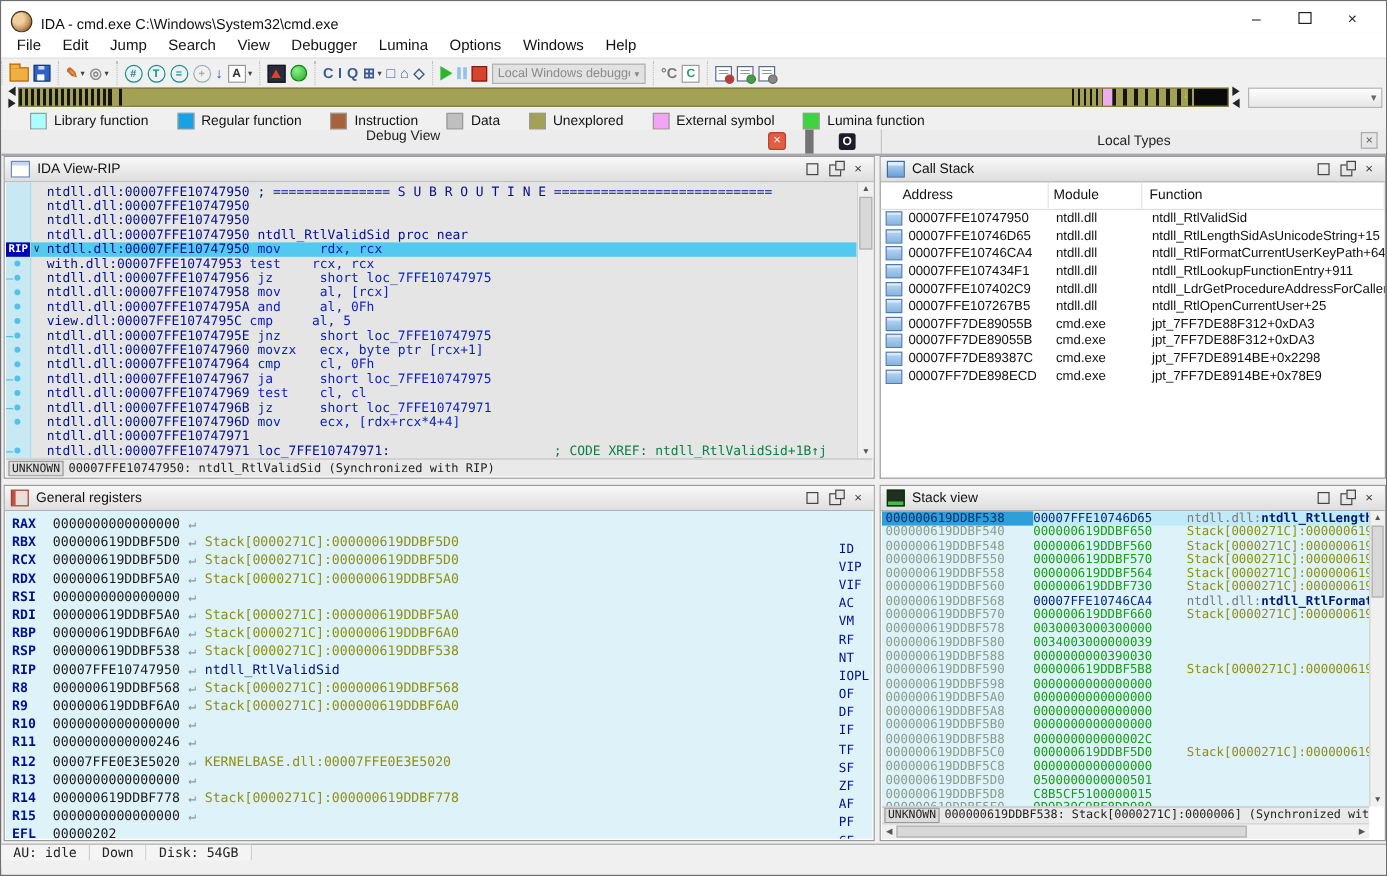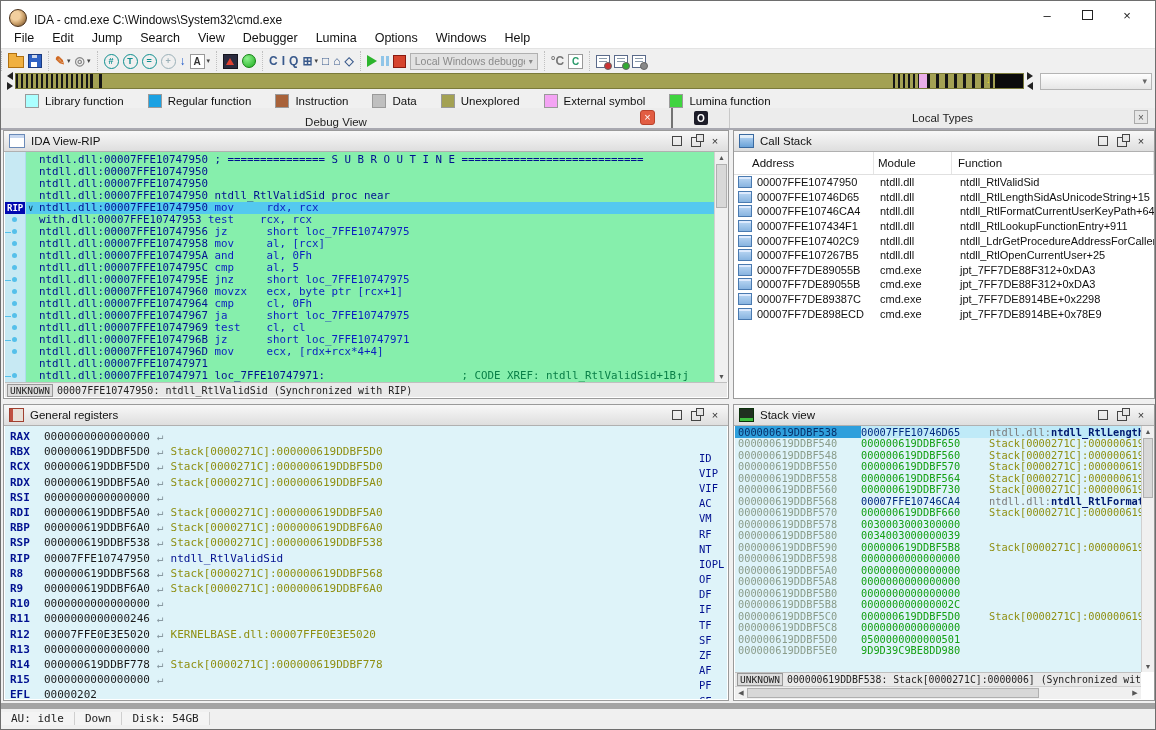--- a/index.html
+++ b/index.html
@@ -59,21 +59,21 @@
   .combo{width:112px;height:17px;margin-left:5px;background:linear-gradient(#fefefe,#e6e6e6);border:1px solid #b4b4b4;display:flex;align-items:center;justify-content:flex-end;padding-right:4px;color:#666;font-size:9px;box-sizing:border-box}
 
   
   .legendrow{position:absolute;top:89px;left:0;right:0;height:18px;background:#f0f0f0;display:flex;align-items:flex-end;padding-left:24px}
   .leg-item{display:flex;align-items:center;gap:6px;margin-right:24px}
   .leg-swatch{width:12px;height:12px;border:1px solid #9a9a9a}
   .leg-label{font-size:11.5px;color:#111}
 
   
   .tabbar{position:absolute;top:107px;left:0;right:0;height:20px;background:#ececec;border-bottom:2px solid #a8a8b0;display:flex;box-sizing:content-box}
-  .tab-left{width:670px;position:relative;display:flex;align-items:flex-end;justify-content:center;font-size:11.5px;color:#222;border-right:2px solid #737373}
+  .tab-left{width:670px;position:relative;display:flex;align-items:flex-start;justify-content:center;font-size:11.5px;color:#222;border-right:7px solid #737373}
   .tab-close-red{position:absolute;right:16px;top:2px;width:15px;height:15px;background:#e25d43;border:1px solid #b8422c;border-radius:3px;color:#fff;font-size:11px;line-height:13px;display:flex;align-items:center;justify-content:center;box-sizing:border-box}
   .tab-mid{width:56px;display:flex;align-items:center;justify-content:center;border-right:1px solid #c8c8c8}
   .o-icon{width:14px;height:14px;background:#1c1c28;color:#fff;font-size:10px;font-weight:bold;display:flex;align-items:center;justify-content:center;border-radius:2px}
   .tab-right{flex:1;position:relative;display:flex;align-items:center;justify-content:center;font-size:11.5px;color:#222}
   .tab-close-gray{position:absolute;right:7px;top:2px;width:14px;height:14px;border:1px solid #aaa;background:#e6e6e6;color:#555;font-size:10px;display:flex;align-items:center;justify-content:center;box-sizing:border-box}
 
   
   .panel{position:absolute;border:1px solid #9a9a9a;background:#fff;box-sizing:border-box}
   .p-ida{left:2px;top:129px;width:726px;height:269px}
   .p-cs{left:732px;top:129px;width:422px;height:269px}
@@ -85,21 +85,21 @@
   .wb{width:10px;height:10px;color:#333;font-size:11px;line-height:10px;text-align:center;position:relative;box-sizing:border-box}
   .wb-sq{border:1px solid #444}
   .wb-fl{border:1px solid #444;margin-top:2px}
   .wb-fl::after{content:"";position:absolute;right:-4px;top:-4px;width:6px;height:6px;border:1px solid #444;background:#e6e6e6}
   .ic-idaview{width:14px;height:12px;background:#fff;border:1px solid #6a8ab8;box-shadow:inset 0 3px 0 #c8d8f0}
   .ic-callstack{width:13px;height:12px;background:linear-gradient(#bcd8f4,#6aa2d8);border:1px solid #3a6aa0;box-shadow:inset 0 3px 0 rgba(255,255,255,.6)}
   .ic-regs{width:13px;height:12px;background:#e8e0d8;border:1px solid #a04030;box-shadow:inset 3px 0 0 #c05040}
   .ic-stack{width:13px;height:12px;background:#203020;border:1px solid #0a300a;box-shadow:inset 0 -3px 0 #40c040}
 
   
-  .dis-body{position:absolute;left:1px;right:14px;top:21px;bottom:16px;background:#86efac;overflow:hidden}
+  .dis-body{position:absolute;left:1px;right:14px;top:21px;bottom:16px;background:#e5e5e5;overflow:hidden}
   .dis-gutter{position:absolute;left:0;top:0;bottom:0;width:20px;background:#c7e9f3;border-right:1px solid #aedcec}
   .dis-lines{position:absolute;left:0;right:0;top:2px}
   .dis-line{position:relative;height:12px;font:10.8px/12px "DejaVu Sans Mono",monospace;white-space:pre;padding-left:34px}
   .dl-hl{background:linear-gradient(90deg,transparent 21px,#54c9ef 21px)}
   .addr{color:#001090}
   .bd{color:#0a1ec0}
   .bd-n{color:#001090}
   .cmt{color:#0a8048}
   .dot{position:absolute;left:7px;top:3px;width:5px;height:5px;border-radius:50%;background:#55c0ea}
   .dash::before{content:"";position:absolute;left:0;top:6px;width:6px;border-top:1px dashed #55c0ea}
@@ -151,21 +151,21 @@
   .stk-ann-p{color:#7a7a7a}
   .stk-ann-n{color:#001a70;font-weight:bold}
   .stk-sel{background:#bfeaf8}
   .stk-sel .stk-addr{background:#2f9fdc;color:#06306a}
   .stk-status{position:absolute;left:1px;right:13px;bottom:14px;height:13px;background:#e9e9e9;border-top:1px solid #c0c0c0;display:flex;align-items:center;gap:4px;padding-left:2px;font:9.8px "DejaVu Sans Mono",monospace;color:#222;white-space:pre;overflow:hidden}
   .hscroll{position:absolute;left:1px;right:13px;bottom:1px;height:12px;background:#f0f0f0;border-top:1px solid #d0d0d0;display:flex;align-items:center}
   .hs-arr{font-size:7px;color:#555;width:12px;text-align:center}
   .hs-thumb{height:8px;background:#d8d8d8;border:1px solid #b0b0b0;flex:1;margin-right:90px}
 
   
-  .statusbar{position:absolute;left:0;top:702px;right:0;height:19px;background:#f0f0f0;border-top:6px solid #a3a3a3;display:flex;align-items:center;font:11px "DejaVu Sans Mono",monospace;color:#222}
+  .statusbar{position:absolute;left:0;top:702px;right:0;height:19px;background:#f0f0f0;border-top:1px solid #a3a3a3;display:flex;align-items:flex-start;font:11px "DejaVu Sans Mono",monospace;color:#222}
   .sb-cell{display:flex;align-items:center;padding:0 10px;border-right:1px solid #cfcfcf;background:#f4f4f4}
 </style>
 </head>
 <body>
 
 <div class="win">
 
   <div class="titlebar">
     <span class="ida-logo"></span>
     <span class="title-text">IDA - cmd.exe C:\Windows\System32\cmd.exe</span>
@@ -329,21 +329,21 @@
       <div class="dis-lines" id="dis-lines">
           <div class="dis-line"><span class="addr">ntdll.dll:00007FFE10747950</span><span class="bd-n"> ; =============== S U B R O U T I N E ============================</span></div>
           <div class="dis-line"><span class="addr">ntdll.dll:00007FFE10747950</span></div>
           <div class="dis-line"><span class="addr">ntdll.dll:00007FFE10747950</span></div>
           <div class="dis-line"><span class="addr">ntdll.dll:00007FFE10747950</span><span class="bd-n"> ntdll_RtlValidSid proc near</span></div>
           <div class="dis-line dl-hl"><span class="dot"></span><span class="rip-badge">RIP</span><span class="collapse-arrow">∨</span><span class="addr">ntdll.dll:00007FFE10747950</span><span class="bd"> mov     rdx, rcx</span></div>
           <div class="dis-line"><span class="dot"></span><span class="addr">with.dll:00007FFE10747953</span><span class="bd"> test    rcx, rcx</span></div>
           <div class="dis-line dash"><span class="dot"></span><span class="addr">ntdll.dll:00007FFE10747956</span><span class="bd"> jz      short loc_7FFE10747975</span></div>
           <div class="dis-line"><span class="dot"></span><span class="addr">ntdll.dll:00007FFE10747958</span><span class="bd"> mov     al, [rcx]</span></div>
           <div class="dis-line"><span class="dot"></span><span class="addr">ntdll.dll:00007FFE1074795A</span><span class="bd"> and     al, 0Fh</span></div>
-          <div class="dis-line"><span class="dot"></span><span class="addr">ntdll.dll:00007FFE1074795C</span><span class="bd"> cmp     al, 5</span></div>
+          <div class="dis-line"><span class="dot"></span><span class="addr">view.dll:00007FFE1074795C</span><span class="bd"> cmp     al, 5</span></div>
           <div class="dis-line dash"><span class="dot"></span><span class="addr">ntdll.dll:00007FFE1074795E</span><span class="bd"> jnz     short loc_7FFE10747975</span></div>
           <div class="dis-line"><span class="dot"></span><span class="addr">ntdll.dll:00007FFE10747960</span><span class="bd"> movzx   ecx, byte ptr [rcx+1]</span></div>
           <div class="dis-line"><span class="dot"></span><span class="addr">ntdll.dll:00007FFE10747964</span><span class="bd"> cmp     cl, 0Fh</span></div>
           <div class="dis-line dash"><span class="dot"></span><span class="addr">ntdll.dll:00007FFE10747967</span><span class="bd"> ja      short loc_7FFE10747975</span></div>
           <div class="dis-line"><span class="dot"></span><span class="addr">ntdll.dll:00007FFE10747969</span><span class="bd"> test    cl, cl</span></div>
           <div class="dis-line dash"><span class="dot"></span><span class="addr">ntdll.dll:00007FFE1074796B</span><span class="bd"> jz      short loc_7FFE10747971</span></div>
           <div class="dis-line"><span class="dot"></span><span class="addr">ntdll.dll:00007FFE1074796D</span><span class="bd"> mov     ecx, [rdx+rcx*4+4]</span></div>
           <div class="dis-line"><span class="addr">ntdll.dll:00007FFE10747971</span></div>
           <div class="dis-line dash"><span class="dot"></span><span class="addr">ntdll.dll:00007FFE10747971</span><span class="bd-n"> loc_7FFE10747971:                     </span><span class="cmt">; CODE XREF: ntdll_RtlValidSid+1B↑j</span></div>
         </div>
@@ -539,29 +539,31 @@
         <div class="stk-row stk-sel"><span class="stk-addr">000000619DDBF538</span><span class="stk-val v-c">00007FFE10746D65</span><span class="stk-ann-p">ntdll.dll:</span><span class="stk-ann-n">ntdll_RtlLengthSidAsUnicodeS</span></div>
         <div class="stk-row"><span class="stk-addr">000000619DDBF540</span><span class="stk-val v-d">000000619DDBF650</span><span class="stk-ann-s">Stack[0000271C]:000000619DDBF650</span></div>
         <div class="stk-row"><span class="stk-addr">000000619DDBF548</span><span class="stk-val v-d">000000619DDBF560</span><span class="stk-ann-s">Stack[0000271C]:000000619DDBF560</span></div>
         <div class="stk-row"><span class="stk-addr">000000619DDBF550</span><span class="stk-val v-d">000000619DDBF570</span><span class="stk-ann-s">Stack[0000271C]:000000619DDBF570</span></div>
         <div class="stk-row"><span class="stk-addr">000000619DDBF558</span><span class="stk-val v-d">000000619DDBF564</span><span class="stk-ann-s">Stack[0000271C]:000000619DDBF564</span></div>
         <div class="stk-row"><span class="stk-addr">000000619DDBF560</span><span class="stk-val v-d">000000619DDBF730</span><span class="stk-ann-s">Stack[0000271C]:000000619DDBF730</span></div>
         <div class="stk-row"><span class="stk-addr">000000619DDBF568</span><span class="stk-val v-c">00007FFE10746CA4</span><span class="stk-ann-p">ntdll.dll:</span><span class="stk-ann-n">ntdll_RtlFormatCurrentUserKe</span></div>
         <div class="stk-row"><span class="stk-addr">000000619DDBF570</span><span class="stk-val v-d">000000619DDBF660</span><span class="stk-ann-s">Stack[0000271C]:000000619DDBF660</span></div>
         <div class="stk-row"><span class="stk-addr">000000619DDBF578</span><span class="stk-val v-d">0030003000300000</span></div>
         <div class="stk-row"><span class="stk-addr">000000619DDBF580</span><span class="stk-val v-d">0034003000000039</span></div>
+        <div class="stk-row"><span class="stk-addr">000000619DDBF588</span><span class="stk-val v-d">0000000000390030</span></div>
         <div class="stk-row"><span class="stk-addr">000000619DDBF590</span><span class="stk-val v-d">000000619DDBF5B8</span><span class="stk-ann-s">Stack[0000271C]:000000619DDBF5B8</span></div>
         <div class="stk-row"><span class="stk-addr">000000619DDBF598</span><span class="stk-val v-d">0000000000000000</span></div>
         <div class="stk-row"><span class="stk-addr">000000619DDBF5A0</span><span class="stk-val v-d">0000000000000000</span></div>
         <div class="stk-row"><span class="stk-addr">000000619DDBF5A8</span><span class="stk-val v-d">0000000000000000</span></div>
         <div class="stk-row"><span class="stk-addr">000000619DDBF5B0</span><span class="stk-val v-d">0000000000000000</span></div>
         <div class="stk-row"><span class="stk-addr">000000619DDBF5B8</span><span class="stk-val v-d">000000000000002C</span></div>
         <div class="stk-row"><span class="stk-addr">000000619DDBF5C0</span><span class="stk-val v-d">000000619DDBF5D0</span><span class="stk-ann-s">Stack[0000271C]:000000619DDBF5D0</span></div>
         <div class="stk-row"><span class="stk-addr">000000619DDBF5C8</span><span class="stk-val v-d">0000000000000000</span></div>
         <div class="stk-row"><span class="stk-addr">000000619DDBF5D0</span><span class="stk-val v-d">0500000000000501</span></div>
+        <div class="stk-row"><span class="stk-addr">000000619DDBF5D8</span><span class="stk-val v-d">C8B5CF5100000015</span></div>
         <div class="stk-row"><span class="stk-addr">000000619DDBF5E0</span><span class="stk-val v-d">9D9D39C9BE8DD980</span></div>
       </div>
     <div class="vscroll">
       <span class="sc-arr sc-up">▲</span>
       <span class="sc-thumb" style="top:12px;height:58px"></span>
       <span class="sc-arr sc-down">▼</span>
     </div>
     <div class="stk-status">
       <span class="chip">UNKNOWN</span>
       <span>000000619DDBF538: Stack[0000271C]:0000006] (Synchronized with RSP)</span>

